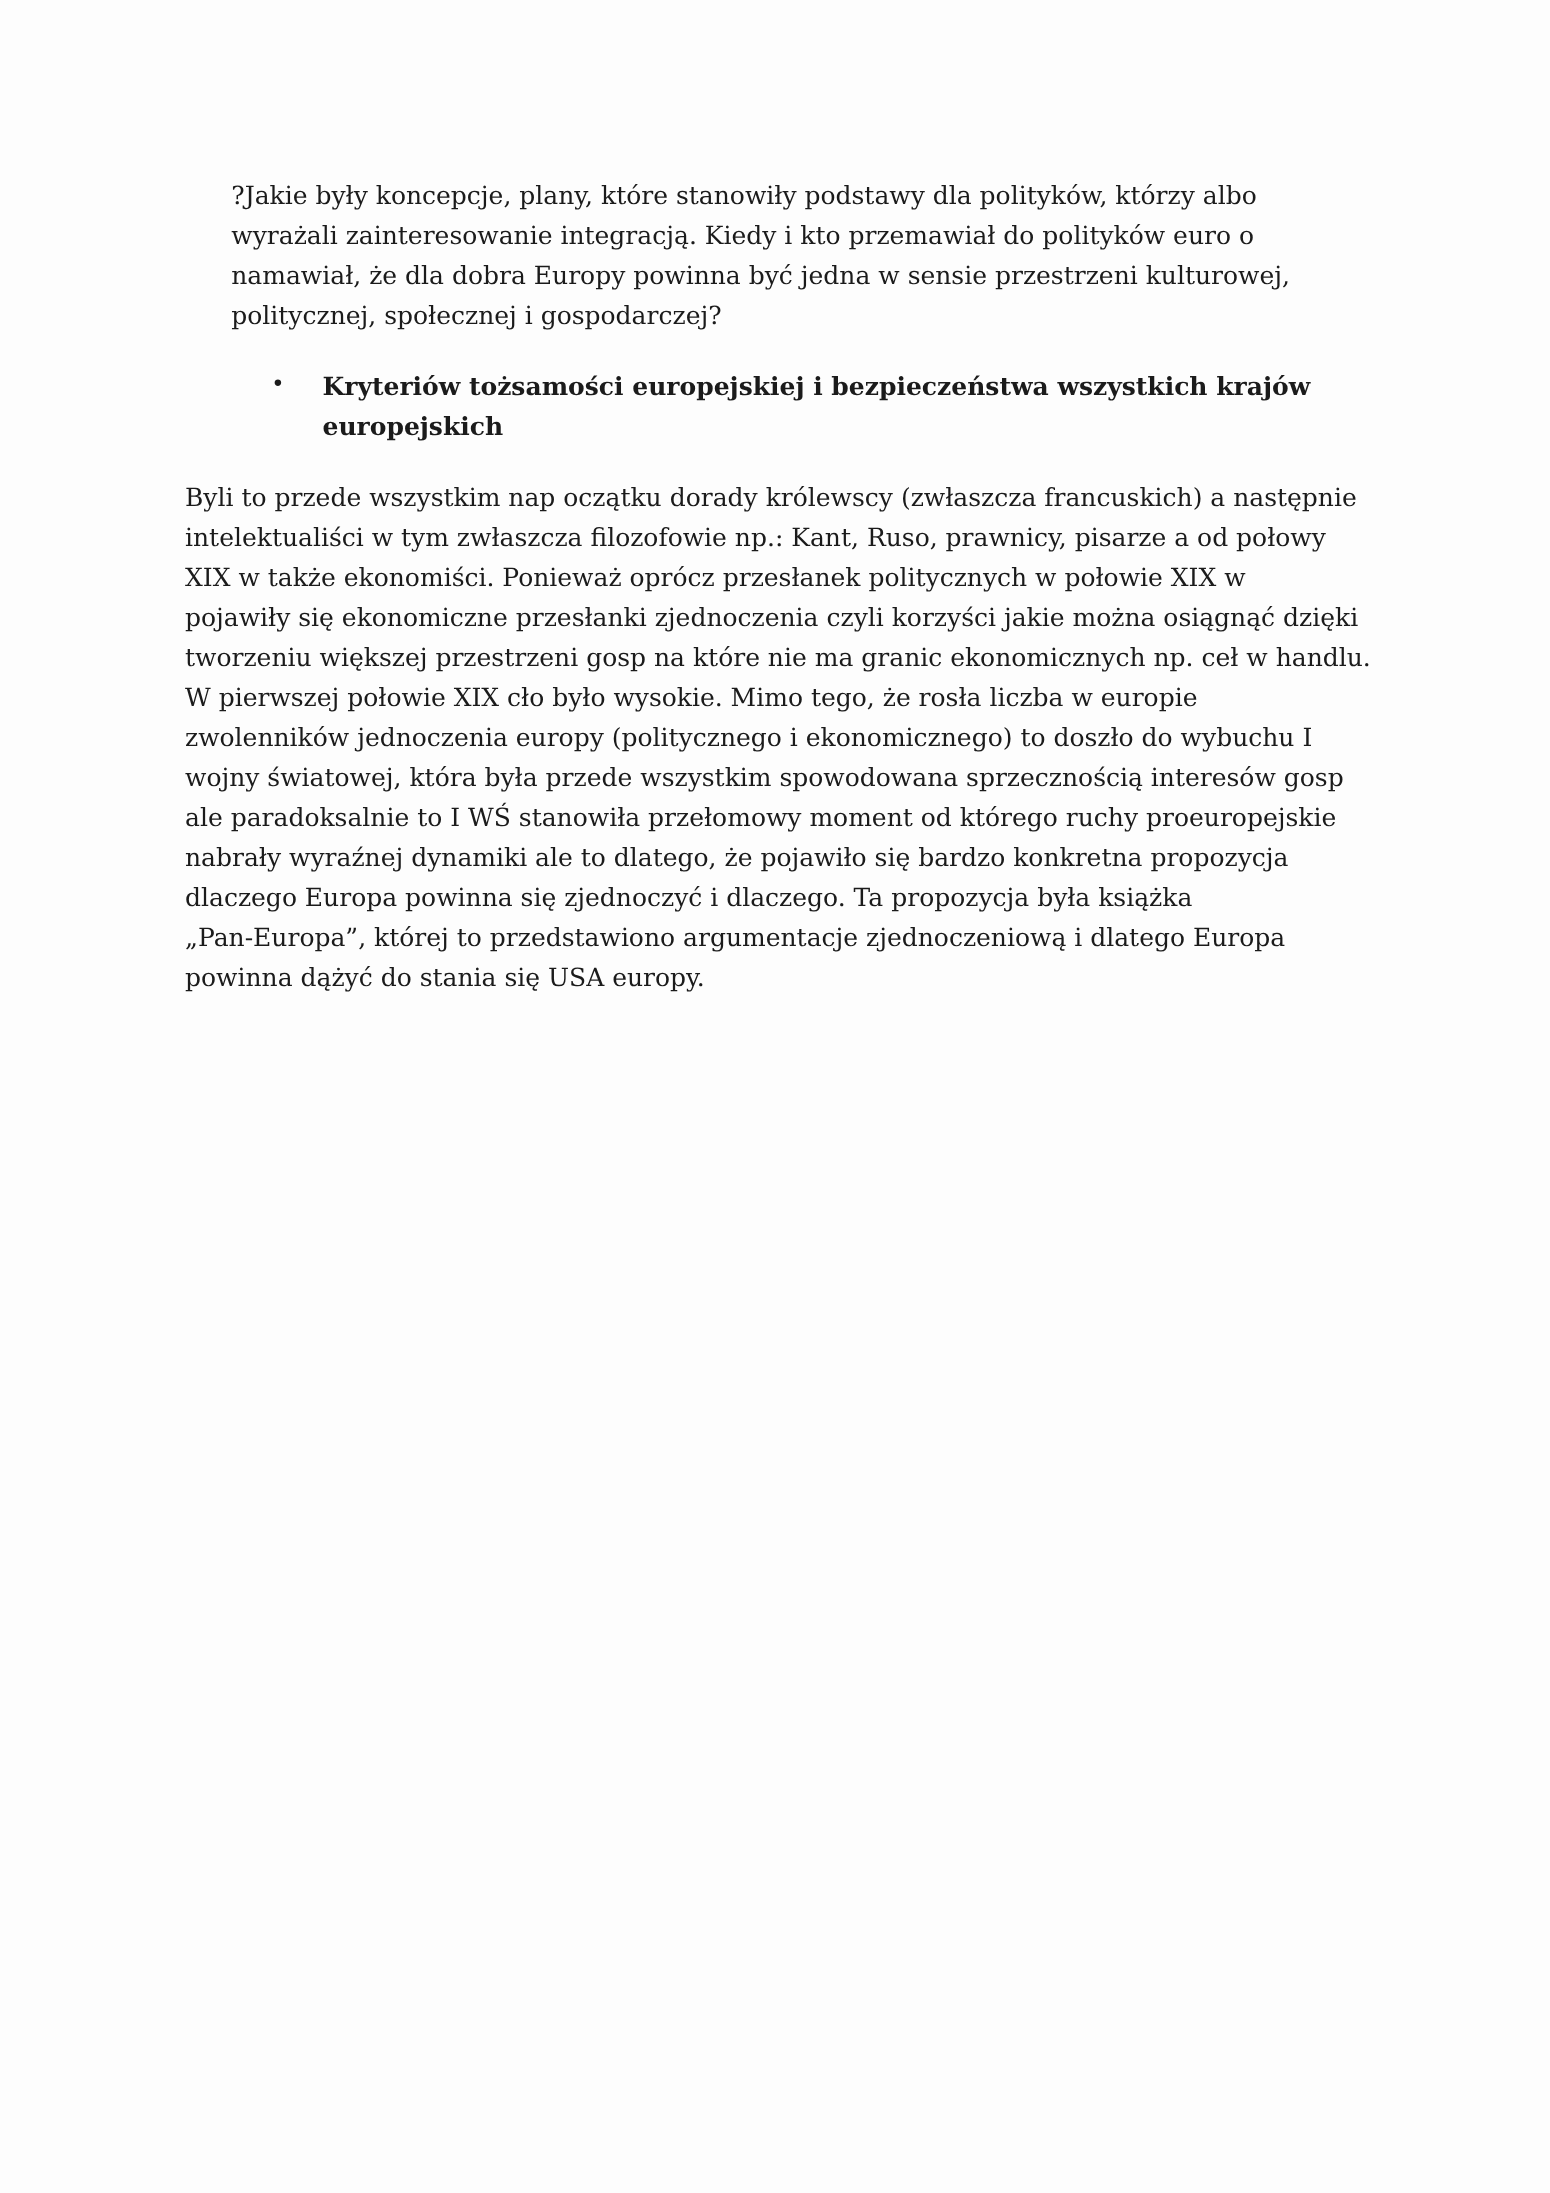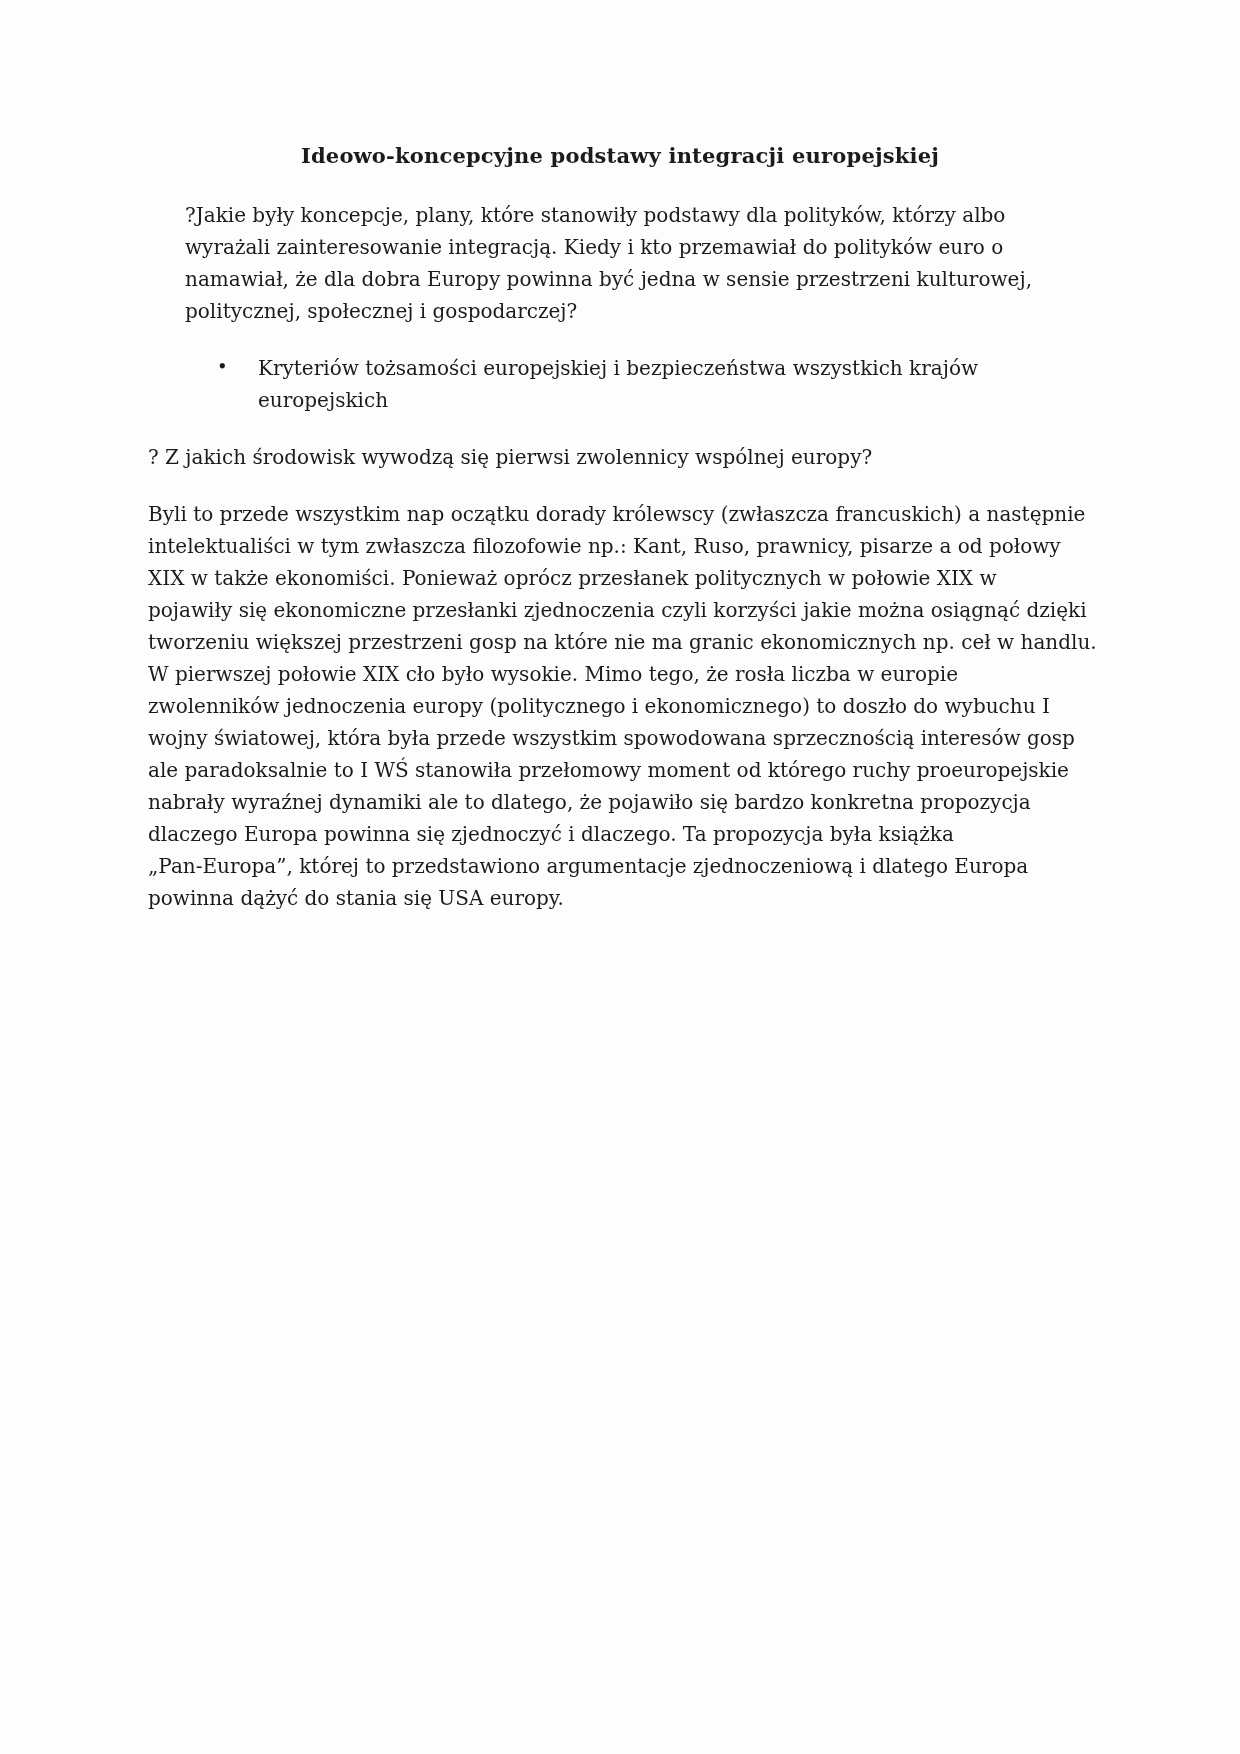--- a/index.html
+++ b/index.html
@@ -47,43 +47,42 @@
   }
   .bullet-marker {
     position: absolute;
     left: -41px;
     top: -1px;
     font-size: 18px;
   }
   .bullet-text {
     display: block;
     white-space: pre-line;
+    font-weight: bold;
   }
 </style>
 </head>
 <body>
 
 <div class="page">
 
-  <h1 class="doc-title">Ideowo-koncepcyjne podstawy integracji europejskiej</h1>
 
   <p class="para indent">?Jakie były koncepcje, plany, które stanowiły podstawy dla polityków, którzy albo
 wyrażali zainteresowanie integracją. Kiedy i kto przemawiał do polityków euro o
 namawiał, że dla dobra Europy powinna być jedna w sensie przestrzeni kulturowej,
 politycznej, społecznej i gospodarczej?</p>
 
 
 
   <div class="bullet-row">
     <span class="bullet-marker">•</span>
     <span class="bullet-text">Kryteriów tożsamości europejskiej i bezpieczeństwa wszystkich krajów
 europejskich</span>
   </div>
 
-  <p class="para">? Z jakich środowisk wywodzą się pierwsi zwolennicy wspólnej europy?</p>
 
   <p class="para">Byli to przede wszystkim nap oczątku dorady królewscy (zwłaszcza francuskich) a następnie
 intelektualiści w tym zwłaszcza filozofowie np.: Kant, Ruso, prawnicy, pisarze a od połowy
 XIX w także ekonomiści. Ponieważ oprócz przesłanek politycznych w połowie XIX w
 pojawiły się ekonomiczne przesłanki zjednoczenia czyli korzyści jakie można osiągnąć dzięki
 tworzeniu większej przestrzeni gosp na które nie ma granic ekonomicznych np. ceł w handlu.
 W pierwszej połowie XIX cło było wysokie. Mimo tego, że rosła liczba w europie
 zwolenników jednoczenia europy (politycznego i ekonomicznego) to doszło do wybuchu I
 wojny światowej, która była przede wszystkim spowodowana sprzecznością interesów gosp
 ale paradoksalnie to I WŚ stanowiła przełomowy moment od którego ruchy proeuropejskie

